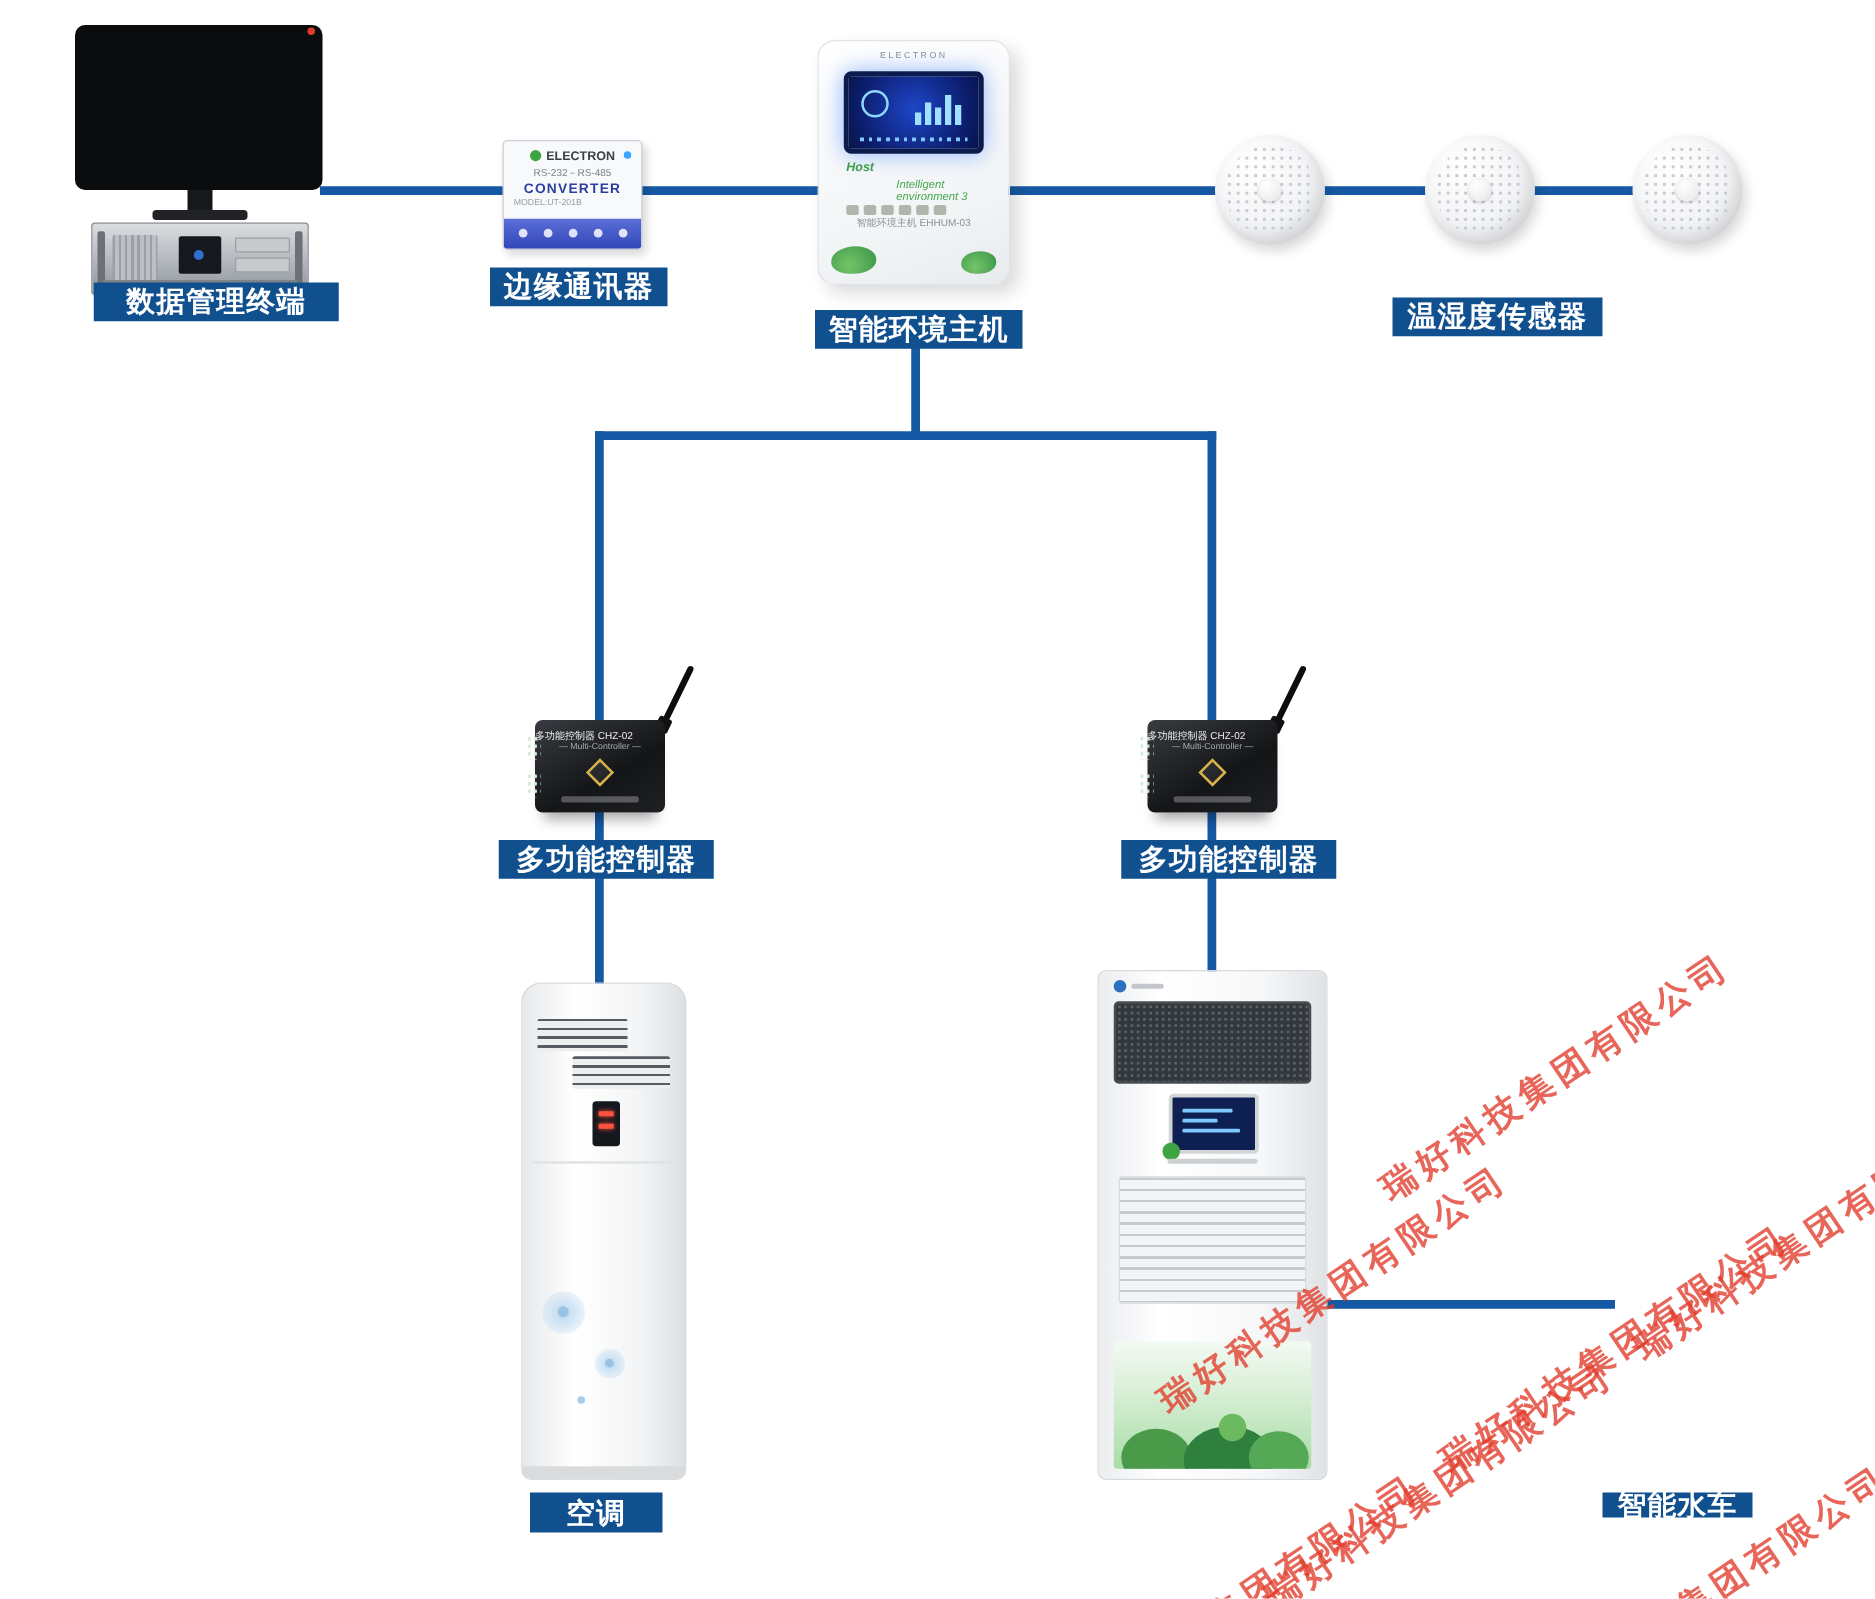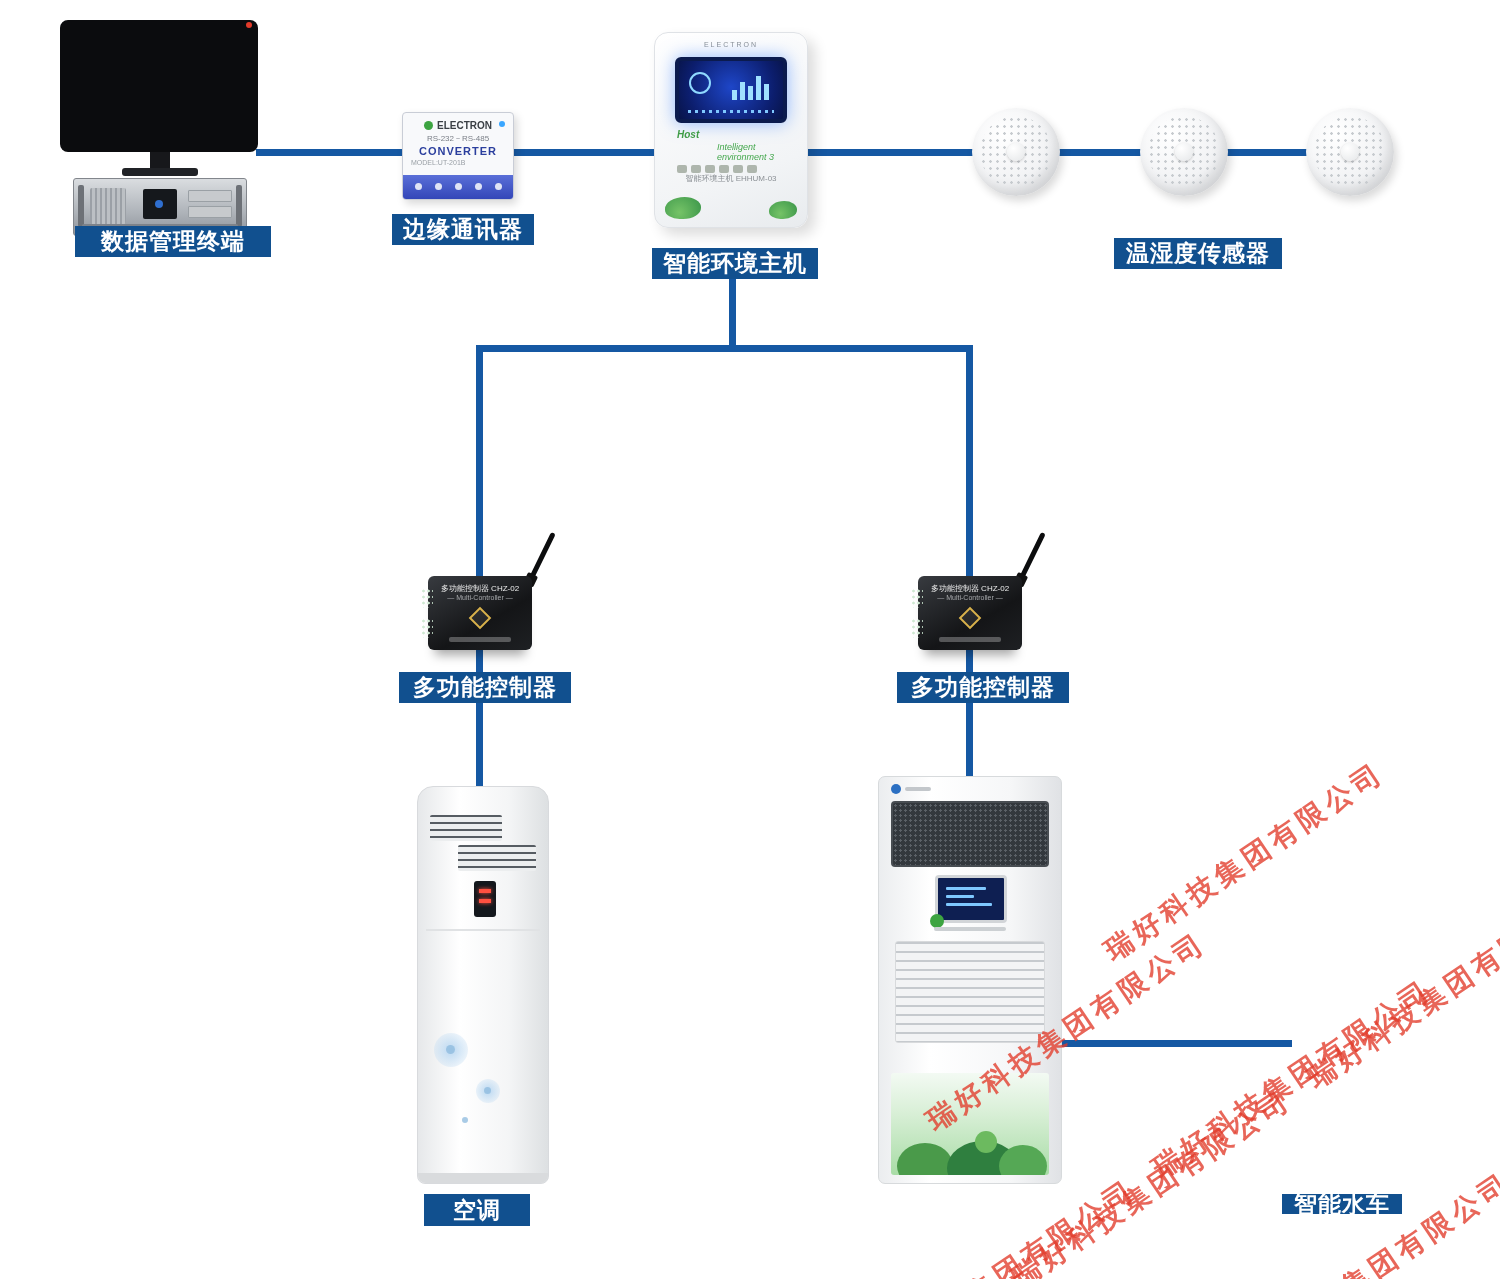--- a/index.html
+++ b/index.html
@@ -90,21 +90,21 @@
   .ctrl{position:absolute;width:116px;height:120px;}
   .ctrl-ant{position:absolute;right:6px;top:-30px;width:5px;height:50px;background:#0c0d0e;border-radius:3px;
             transform:rotate(26deg);transform-origin:bottom center;}
   .ctrl-ant:after{content:"";position:absolute;left:-3px;bottom:-8px;width:11px;height:12px;background:#111;border-radius:2px;}
   .ctrl-box{position:absolute;left:4px;top:18px;width:104px;height:74px;border-radius:6px;
             background:linear-gradient(150deg,#383b40,#141517 60%,#1e2023);
             box-shadow:0 12px 10px -7px rgba(0,0,0,.35);}
   .ctrl-term{position:absolute;left:-7px;width:12px;height:20px;border-radius:2px;
              background:linear-gradient(90deg,#1f7a33,#2f9e44);
              background-image:radial-gradient(#cfe9d2 1px,transparent 1.4px);background-size:5px 6px;}
-  .ctrl-title{position:absolute;top:7px;left:0;width:100%;text-align:center;font-size:8px;color:#ececec;white-space:nowrap;}
+  .ctrl-title{position:absolute;top:7px;left:0;width:100%;text-align:left;font-size:8px;color:#ececec;white-space:nowrap;}
   .ctrl-sub{position:absolute;top:18px;left:0;width:100%;text-align:center;font-size:7px;color:#a7a9ac;}
   .ctrl-diamond{position:absolute;left:50%;top:34px;width:16px;height:16px;margin-left:-8px;transform:rotate(45deg);
                 border:2px solid #d8b14a;background:rgba(255,255,255,.07);box-sizing:border-box;}
   .ctrl-foot{position:absolute;bottom:8px;left:20%;width:60%;height:5px;background:rgba(255,255,255,.28);border-radius:2px;}
 
   
   .ac{position:absolute;width:132px;height:398px;border-radius:16px 16px 8px 8px;border:1px solid #d8dadd;
       background:linear-gradient(90deg,#e6e8ea,#ffffff 32%,#f4f5f6 70%,#dde0e2);box-sizing:border-box;}
   .ac-vent{position:absolute;height:26px;border-radius:2px;
            background:repeating-linear-gradient(180deg,#565c62 0 2px,#eceeef 2px 7px);}

